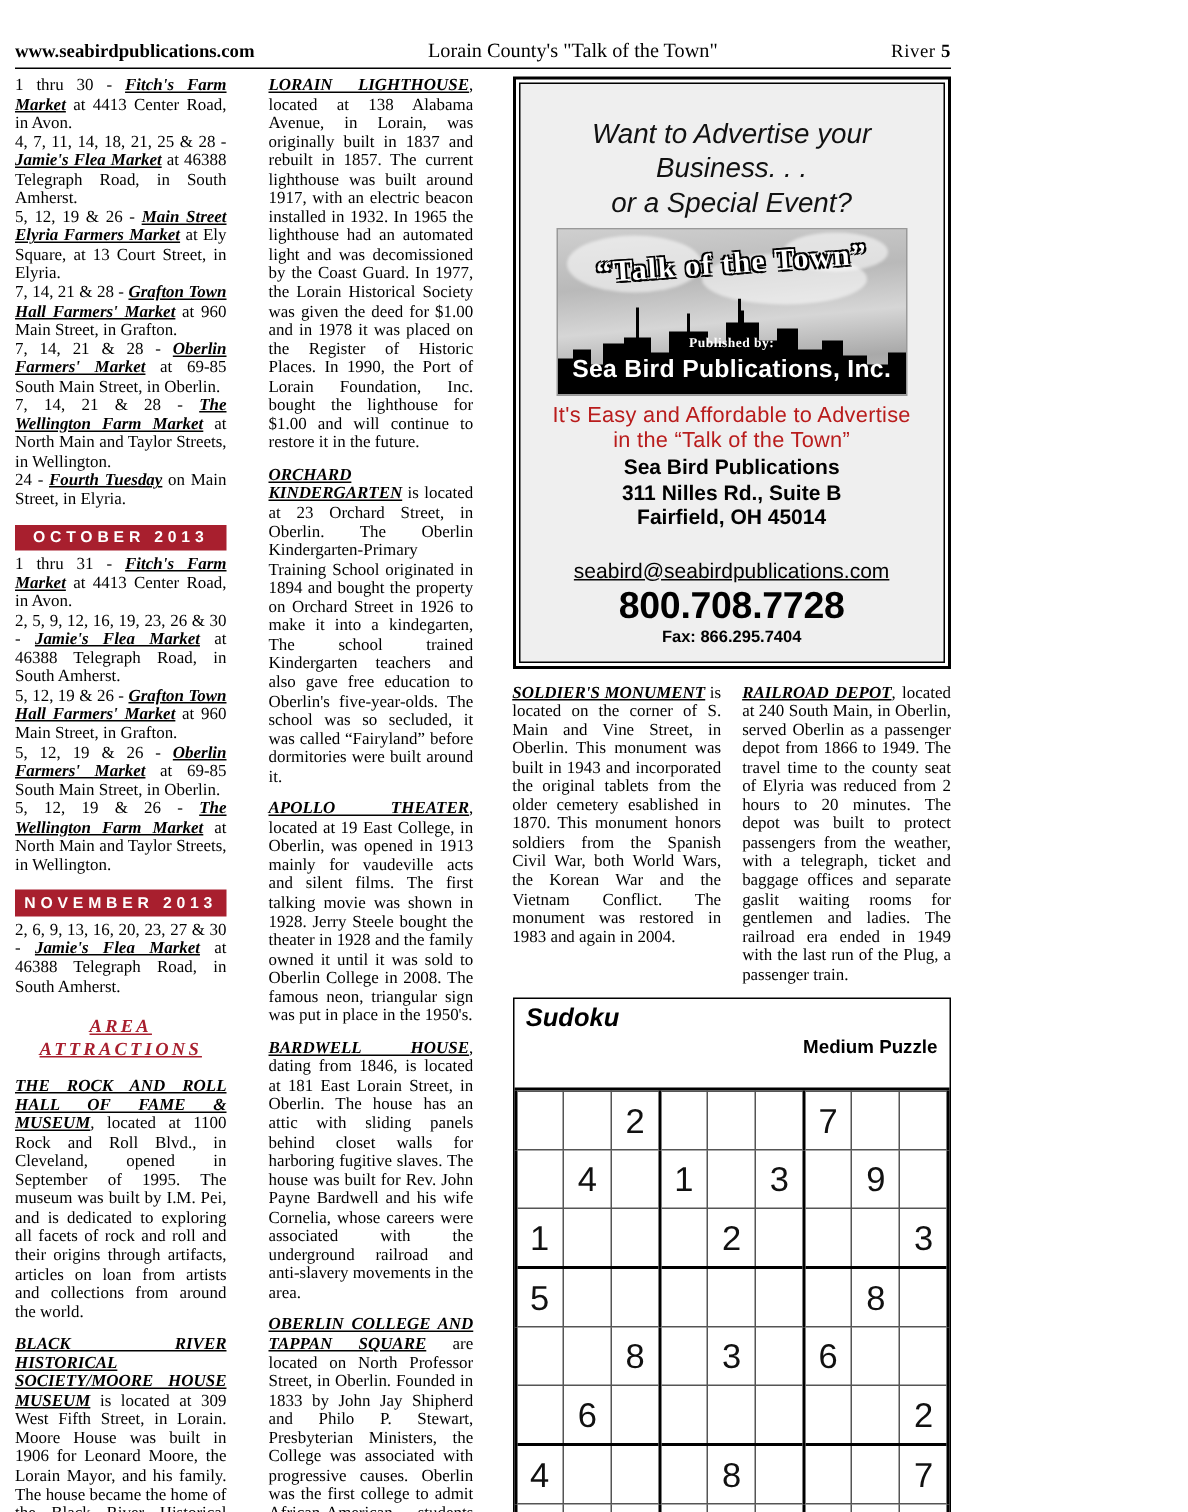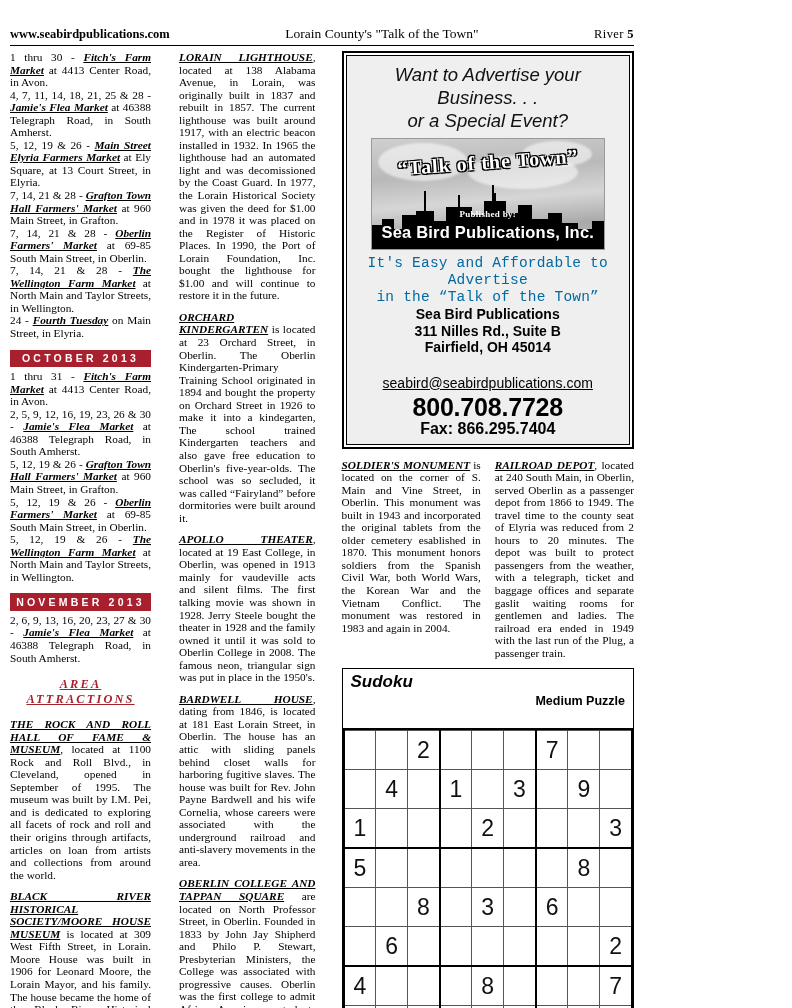--- a/index.html
+++ b/index.html
@@ -112,21 +112,21 @@
     border: 2.5px solid #000;
     padding: 2px;
     background: #fff;
     box-sizing: border-box;
     width: 100%;
   }
   .ad-inner {
     border: 1.2px solid #000;
     background: #efefef;
     box-sizing: border-box;
-    padding: 7px 6px 8px 6px;
+    padding: 21px 6px 8px 6px;
     text-align: center;
   }
   .ad-line-1, .ad-line-2 {
     font-family: "Liberation Sans", sans-serif;
     font-style: italic;
     font-size: 18.5px;
     line-height: 23px;
     color: #111;
   }
   .ad-logo {
@@ -172,24 +172,24 @@
   .ad-logo .sbp {
     position: absolute;
     bottom: 7px; left: 0; right: 0;
     font-family: Liberation Sans, sans-serif;
     font-weight: bold;
     font-size: 16.5px;
     color: #ffffff;
     letter-spacing: .2px;
   }
   .ad-script-1, .ad-script-2 {
-    font-family: Liberation Mono, monospace;
+    font-family: Liberation Sans, sans-serif;
     font-size: 14.5px;
     line-height: 17px;
-    color: #0369a1;
+    color: #b91c1c;
     letter-spacing: .2px;
   }
   .ad-bold {
     font-family: "Liberation Sans", sans-serif;
     font-weight: bold;
     font-size: 14px;
     line-height: 16.5px;
   }
   .ad-email {
     font-family: "Liberation Sans", sans-serif;
@@ -201,21 +201,21 @@
   .ad-phone {
     font-family: "Liberation Sans", sans-serif;
     font-weight: bold;
     font-size: 25px;
     line-height: 28px;
     letter-spacing: -0.2px;
   }
   .ad-fax {
     font-family: "Liberation Sans", sans-serif;
     font-weight: bold;
-    font-size: 16px;
+    font-size: 11px;
     line-height: 15px;
   }
 
   
   .sub-cols {
     display: flex;
     margin-top: 10px;
   }
   .sub-col { width: 50%; box-sizing: border-box; }
   .sub-col.left { padding-right: 7px; }

